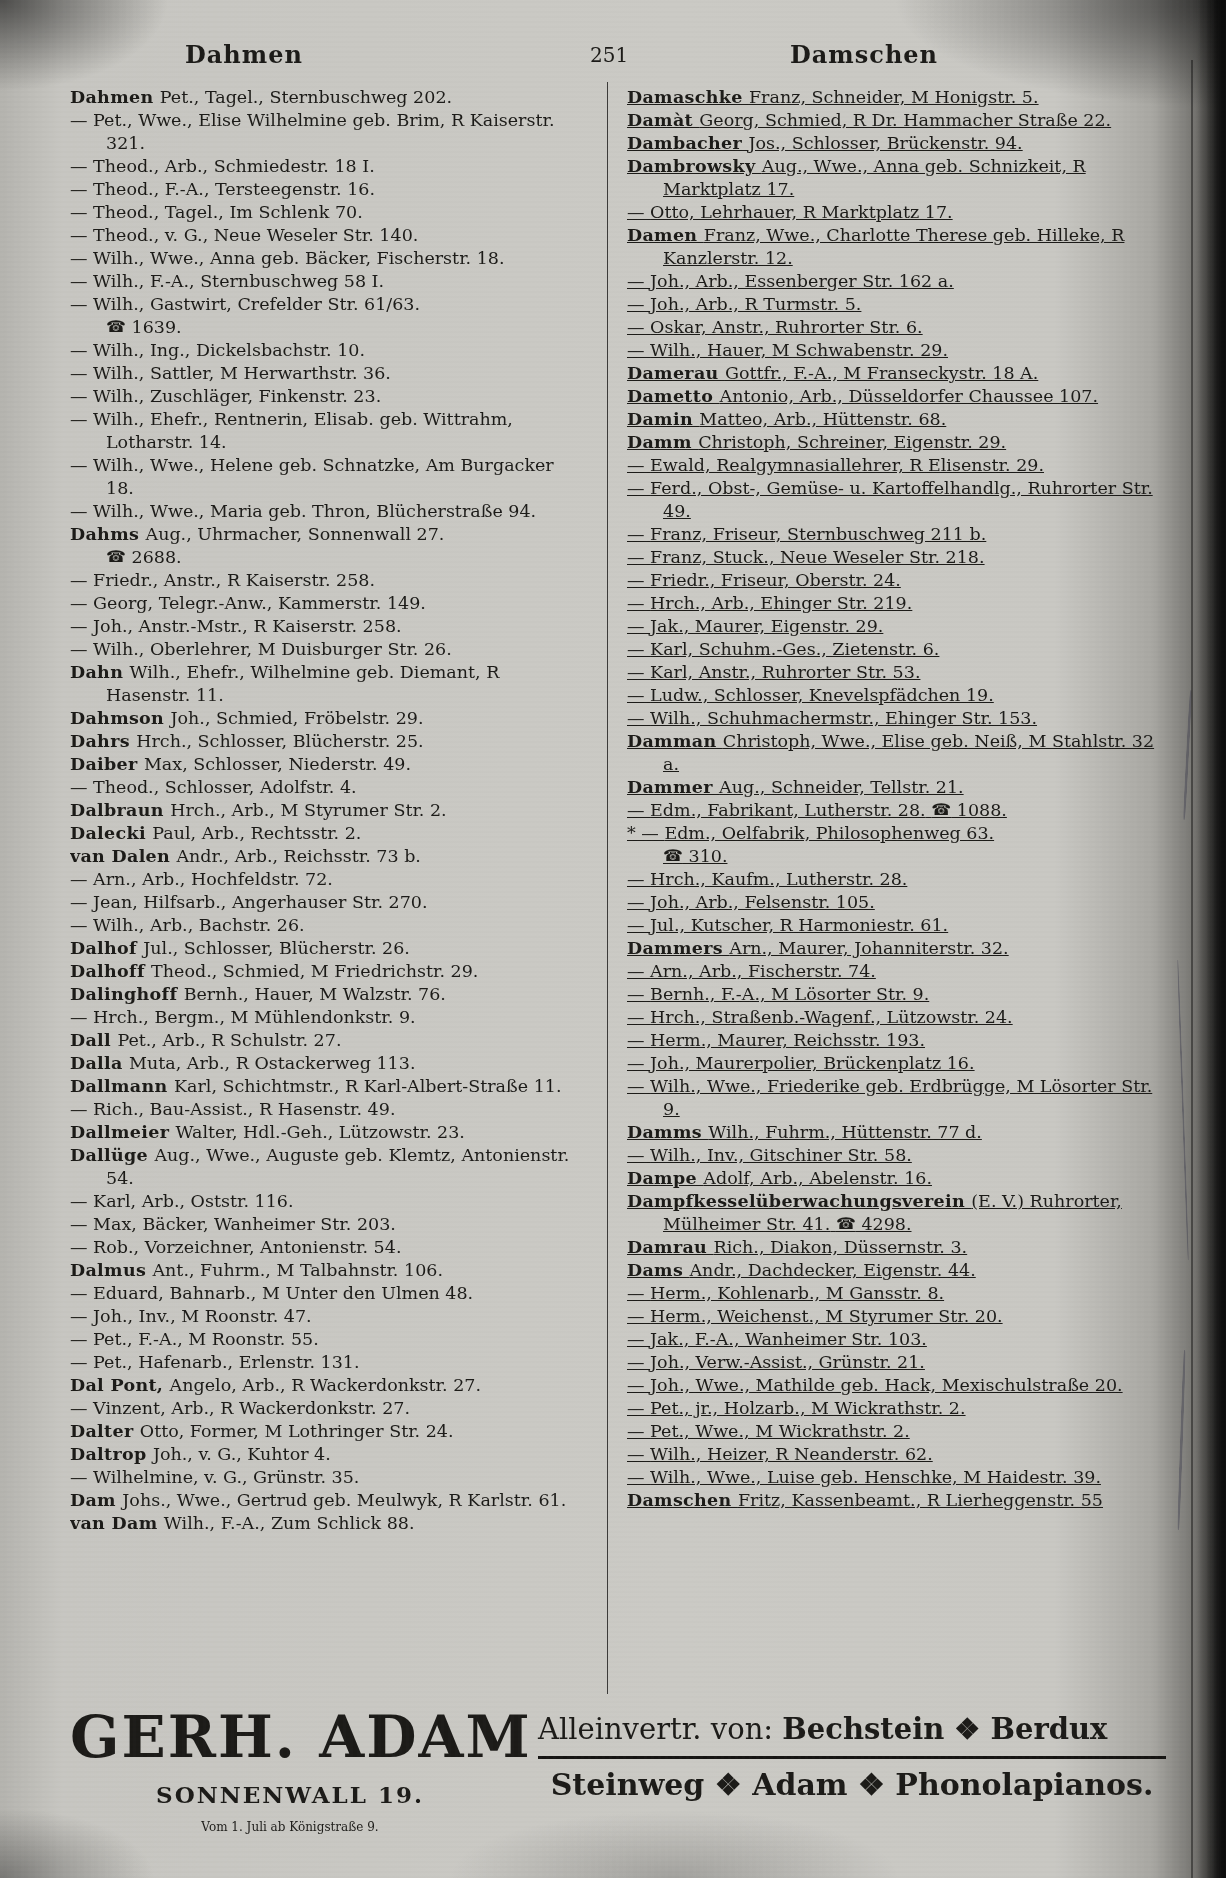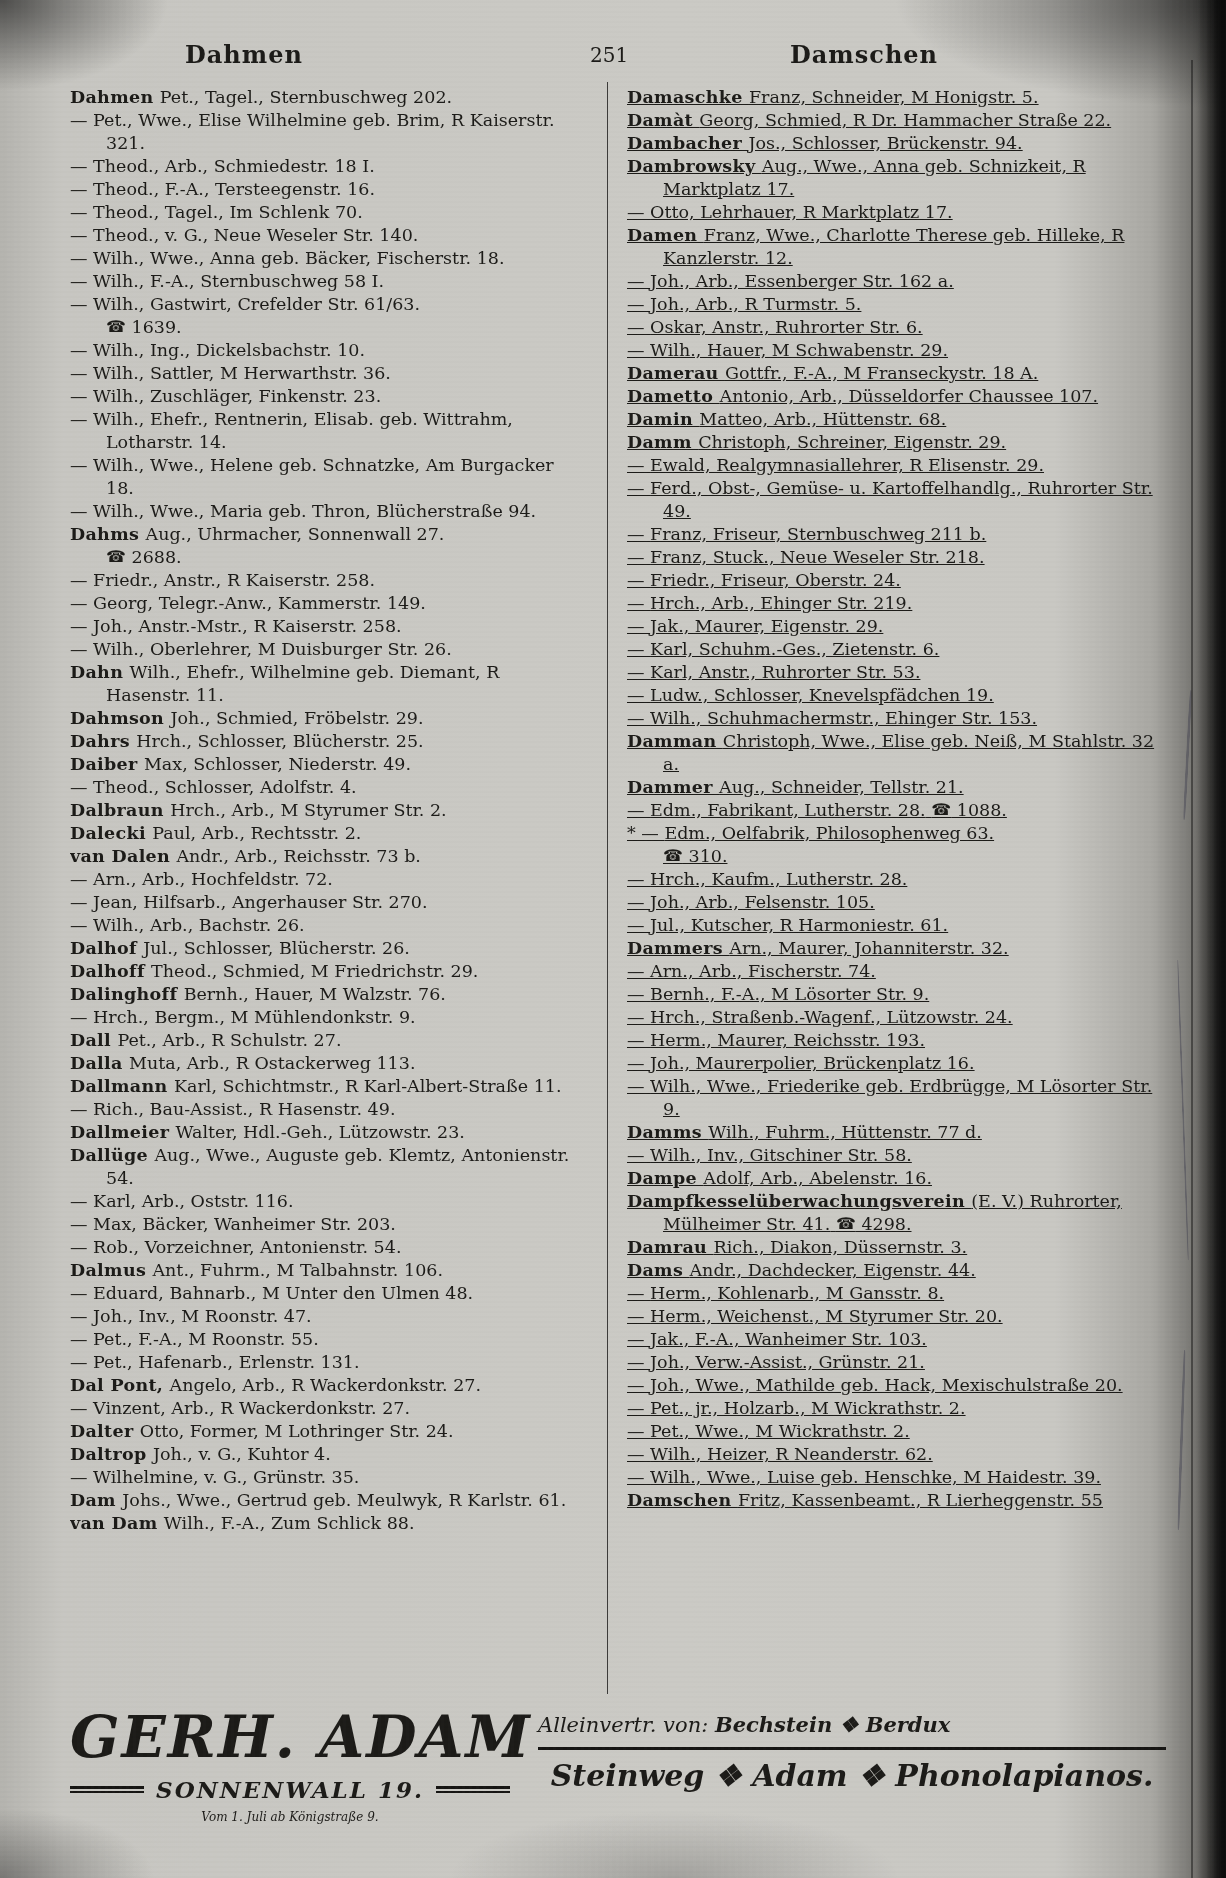--- a/index.html
+++ b/index.html
@@ -50,29 +50,29 @@
   .phoneline { padding-left:36px; }
   .ph-icon { font-size:16px; position:relative; top:-1px; }
 
   
   .mark { position:absolute; opacity:.38; border-left:3px solid #343447; border-radius:40%; pointer-events:none; }
   .mark-1 { left:1186px; top:690px;  height:130px; transform:rotate(3deg); }
   .mark-2 { left:1182px; top:960px;  height:300px; transform:rotate(-2deg); border-left-width:2px; }
   .mark-3 { left:1180px; top:1350px; height:180px; transform:rotate(2deg); }
 
   
-  .ad { position:absolute; left:70px; top:1706px; width:1096px; display:flex;font-style:italic; }
+  .ad { position:absolute; left:70px; top:1706px; width:1096px; display:flex; }
   .ad-left { width:440px; }
   .ad-company { font-size:58px; font-weight:bold; letter-spacing:2px; line-height:62px; white-space:nowrap; }
-  .ad-addr-row { display:flex; align-items:center; margin-top:8px; }
+  .ad-addr-row { display:flex; align-items:center; margin-top:8px;flex-direction:column; }
   .dbl { flex:1; height:7px; border-top:3px solid #161513; border-bottom:2px solid #161513; }
   .ad-address { font-weight:bold; font-size:23px; letter-spacing:2px; padding:0 12px; white-space:nowrap; }
   .ad-note { font-size:12px; margin-top:7px; text-align:center; }
   .ad-right { flex:1; padding-left:28px; padding-top:6px; }
-  .ad-line1 { font-size:21px; white-space:nowrap; }
+  .ad-line1 { font-size:29px; white-space:nowrap; }
   .ad-line1 .brands { font-weight:bold; }
   .ad-rule { border-top:3px solid #161513; margin:10px 0 8px 0; }
   .ad-line2 { font-size:30px; font-weight:bold; white-space:nowrap;text-align:center; }
 </style>
 </head>
 <body>
 
 <div class="page">
 
   <div class="header">

